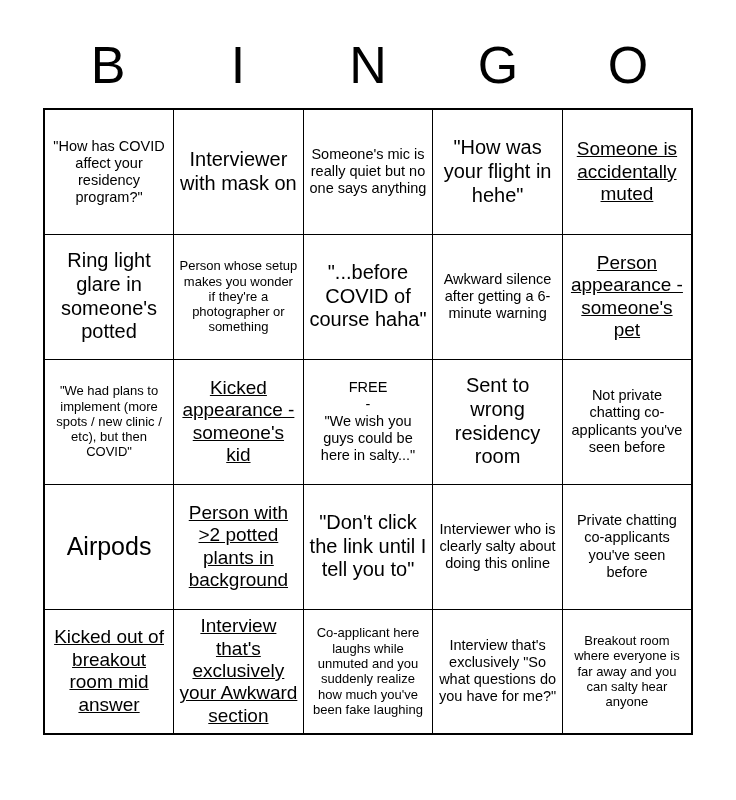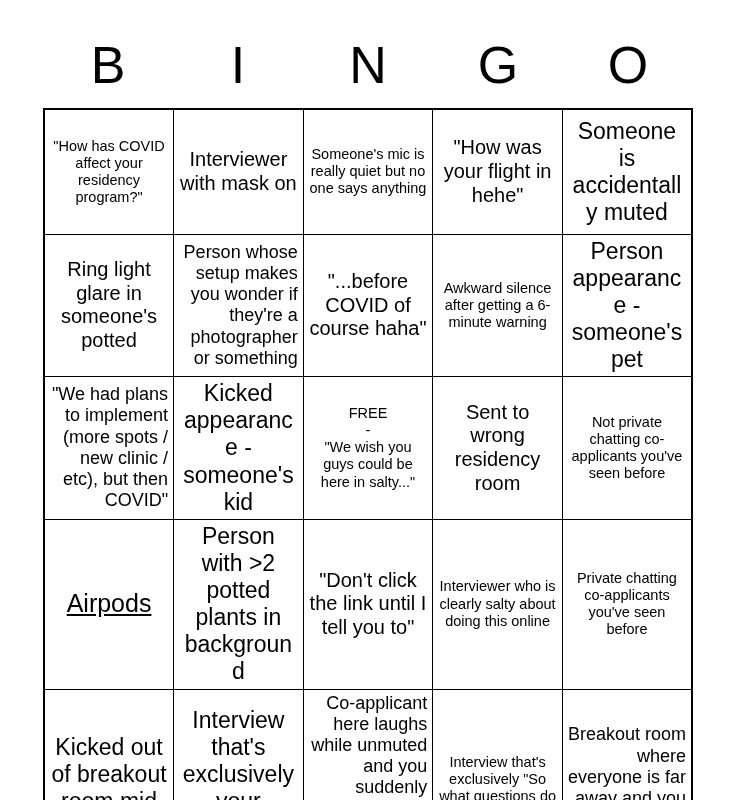--- a/index.html
+++ b/index.html
@@ -56,25 +56,25 @@
     line-height: 1.18;
     word-wrap: break-word;
     overflow-wrap: break-word;
   }
   .cell-inner {
     display: block;
     width: 100%;
     white-space: pre-line;
   }
   
-  .fs-xl { font-size: 25px; text-decoration: underline; }
+  .fs-xl { font-size: 25px; }
   .fs-lg { font-size: 20px; }
-  .fs-md { font-size: 23px; }
+  .fs-md { font-size: 19px; text-decoration: underline; }
   .fs-sm { font-size: 14.5px; }
-  .fs-xs { font-size: 18px; text-align: right; }
+  .fs-xs { font-size: 13px; }
 </style>
 </head>
 <body>
 
 <div id="page">
 
   <div id="title-row">
     <div class="title-letter">B</div>
     <div class="title-letter">I</div>
     <div class="title-letter">N</div>

